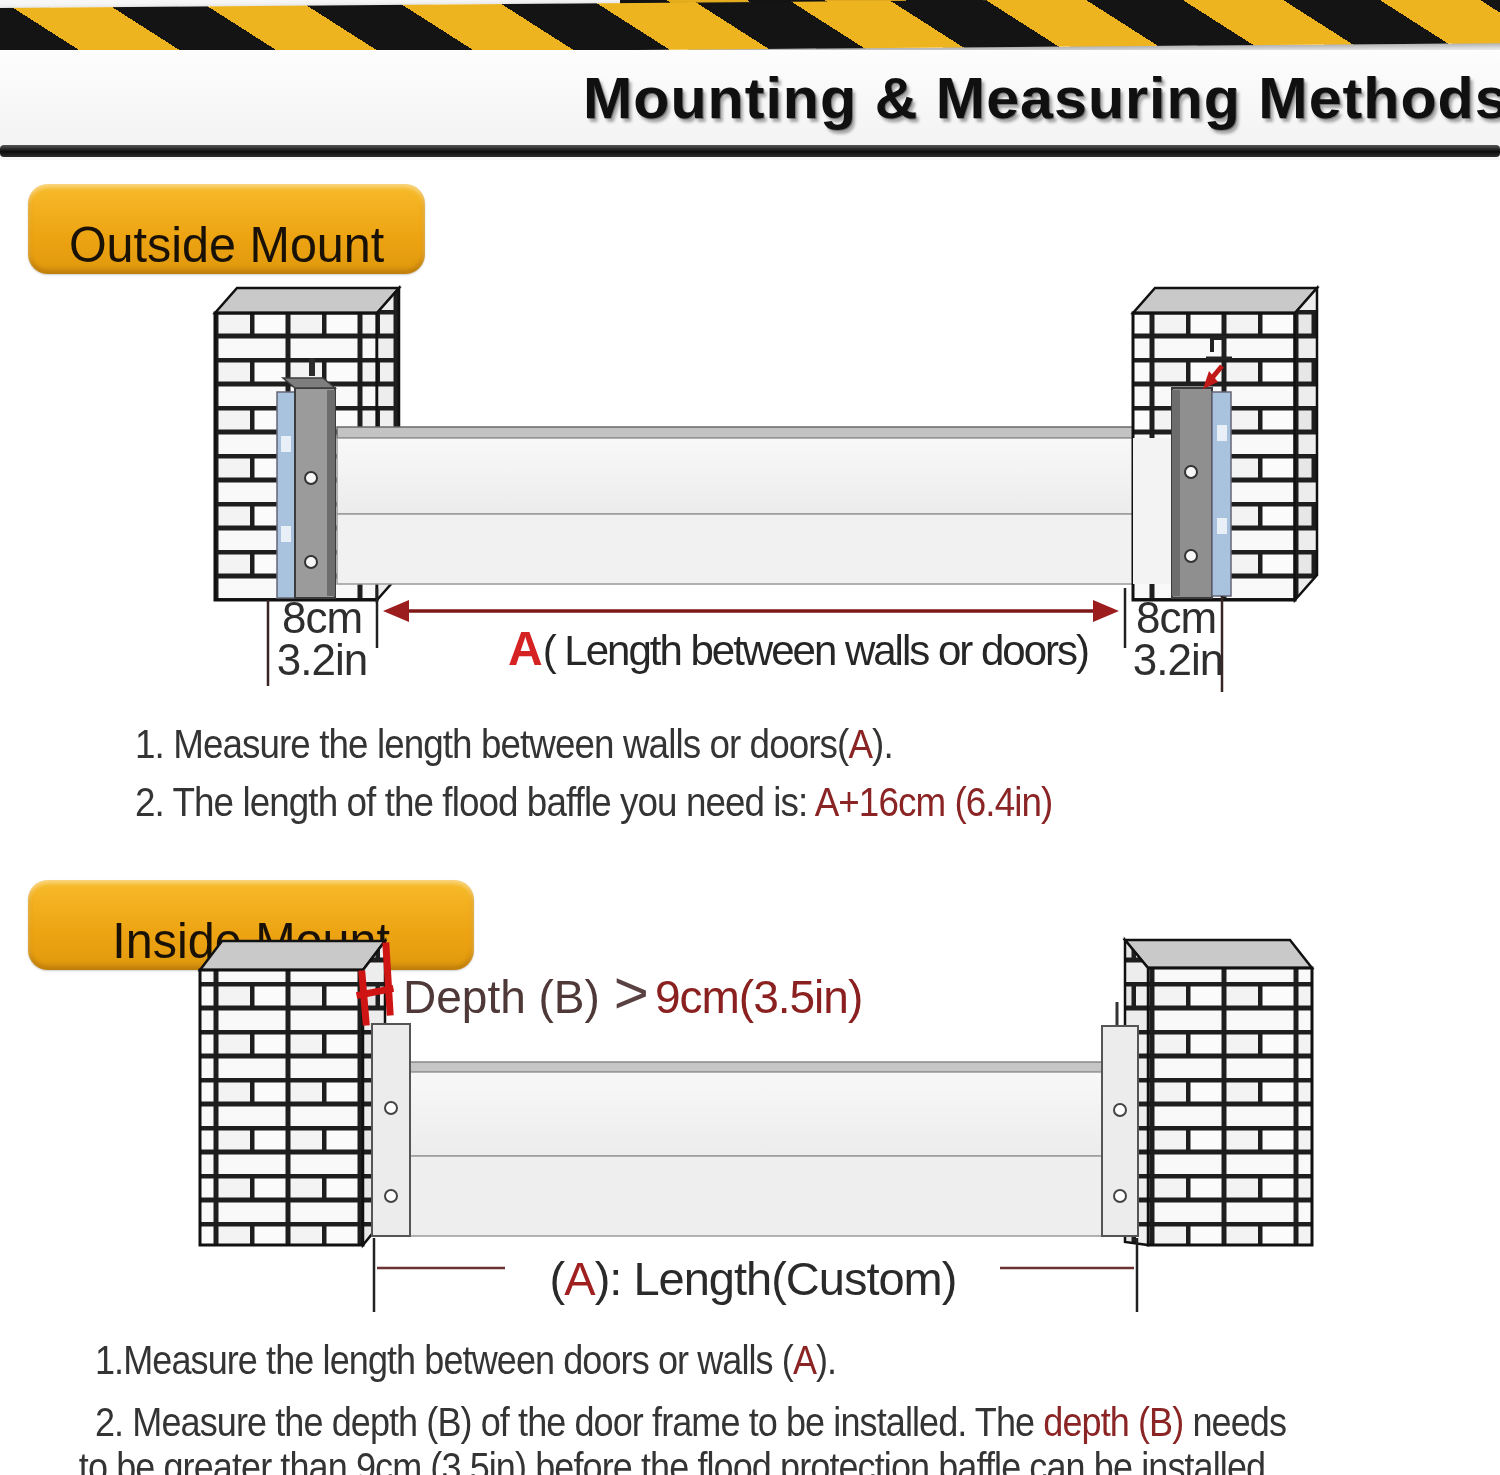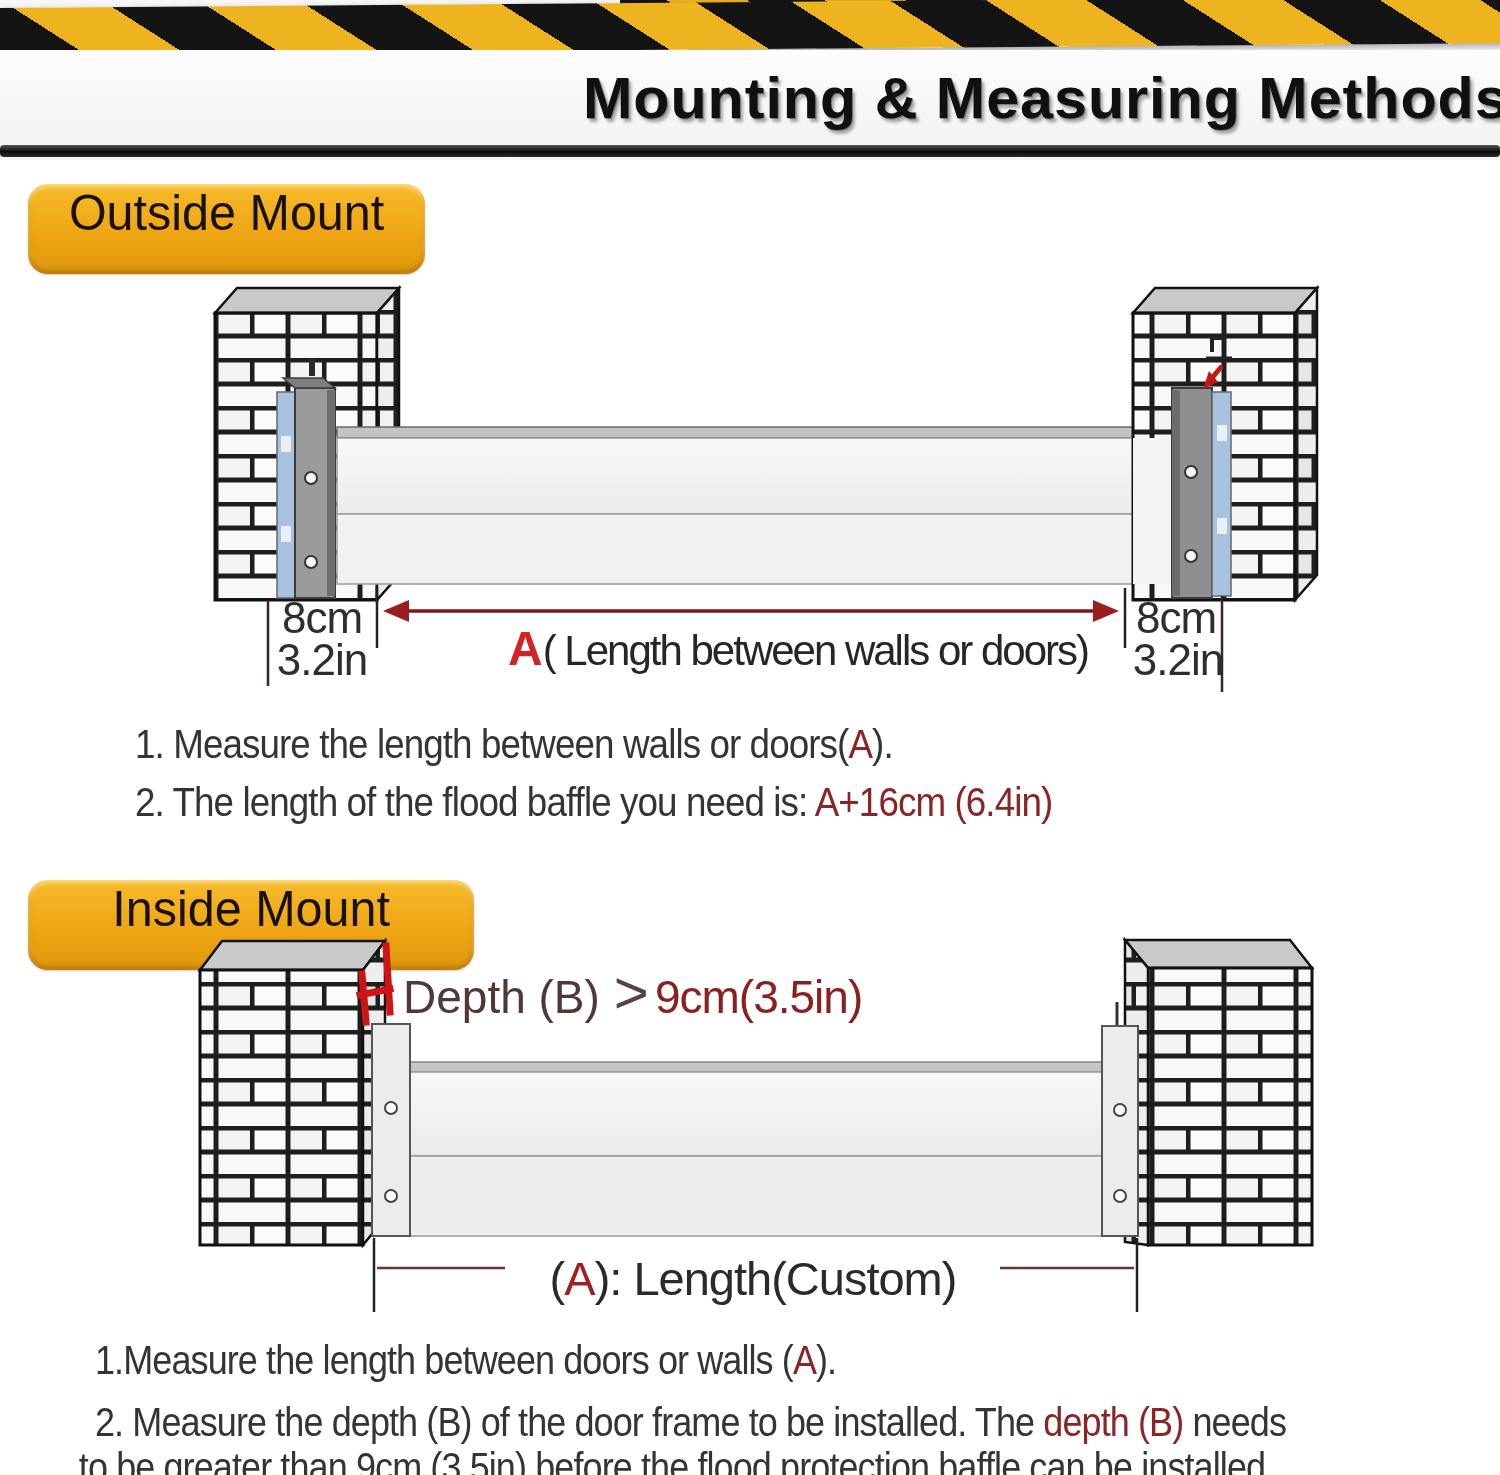--- a/index.html
+++ b/index.html
@@ -16,21 +16,21 @@
   .title-row{position:absolute;top:50px;left:0;width:1500px;height:95px;display:flex;
              align-items:center;justify-content:flex-end;
              background:linear-gradient(180deg,#fdfdfd,#f3f3f3);}
   .title{font-size:58px;font-weight:700;color:#101010;letter-spacing:1px;
          transform:scaleX(1.02);white-space:nowrap;
          text-shadow:3px 4px 3px rgba(70,70,70,0.45),1px 1px 0 #9a9a9a;}
   .divider{position:absolute;top:145px;left:0;width:1500px;height:12px;
            background:linear-gradient(180deg,#565656,#0b0b0b 55%,#2c2c2c);border-radius:4px;}
 
   
-  .badge{position:absolute;border-radius:20px;display:flex;align-items:flex-start;justify-content:center;
+  .badge{position:absolute;border-radius:20px;display:flex;align-items:flex-end;justify-content:center;
          background:linear-gradient(180deg,#f7bb2a,#eda312 60%,#e0990e);
          box-shadow:inset 0 3px 4px rgba(255,255,255,0.45),inset 0 -4px 5px rgba(120,70,0,0.35),
                     0 1px 2px rgba(0,0,0,0.2);}
   .badge span{font-size:50px;color:#191106;transform:scaleX(0.97);white-space:nowrap;}
   .badge-outside{left:28px;top:184px;width:397px;height:90px;}
   .badge-inside{left:28px;top:880px;width:446px;height:90px;}
 
   
   .diagram{position:absolute;top:0;left:0;width:1500px;height:1475px;}
   .diagram text{font-family:"Liberation Sans",sans-serif;}

